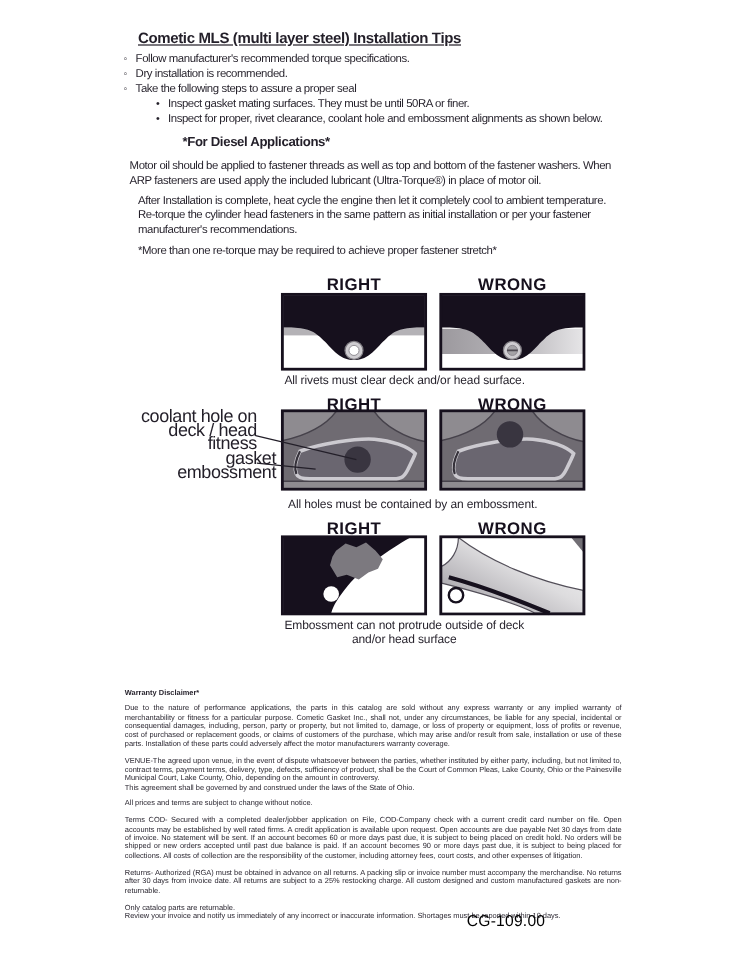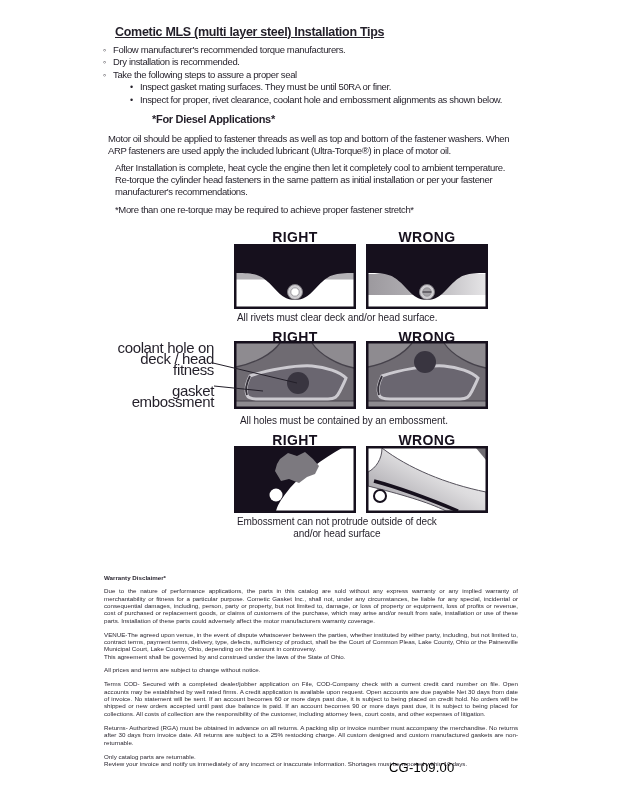--- a/index.html
+++ b/index.html
@@ -30,21 +30,21 @@
   .ann{font-size:15px;letter-spacing:-0.35px;line-height:11.2px;width:110px;text-align:right;}
   svg{display:block;}
 </style>
 </head>
 <body>
 
 <div class="abs doc-title">Cometic MLS (multi layer steel) Installation Tips</div>
 
 <div class="abs tips">
   <div class="tip-row">
-      <span>Follow manufacturer's recommended torque manufacturers.</span>
+      <span>Follow manufacturer's recommended torque specifications.</span>
     </div>
   <div class="tip-row">
       <span>Dry installation is recommended.</span>
     </div>
   <div class="tip-row">
       <span>Take the following steps to assure a proper seal</span>
     </div>
   <div class="tip-row sub">
       <span>Inspect gasket mating surfaces.  They must be until 50RA or finer.</span>
     </div>
@@ -92,21 +92,21 @@
 </div>
 
 <div class="abs dgrow" style="top:328px;">
   <div class="abs dglabel" style="left:234px;top:1px;">RIGHT</div>
   <div class="abs dglabel" style="left:366px;top:1px;">WRONG</div>
 
   <div class="abs ann" style="left:104px;top:14px;">
     <div>coolant hole on</div>
     <div>deck / head fitness</div>
   </div>
-  <div class="abs ann" style="left:104px;top:49px;margin-top:8px;">
+  <div class="abs ann" style="left:120px;top:49px;">
     <div>gasket embossment</div>
   </div>
 
   <svg class="abs" style="left:234px;top:13px;" width="122" height="68" viewBox="0 0 122 68">
     <rect x="2" y="2" width="118" height="64" fill="#6f6b72"></rect>
     <path d="M2,2 L46,2 C38,13 22,22 2,26 Z" fill="#8e8b90"></path>
     <path d="M46,2 C38,13 22,22 2,26" fill="none" stroke="#46424b" stroke-width="1.3"></path>
     <path d="M120,2 L78,2 C86,14 104,24 120,27 Z" fill="#8e8b90"></path>
     <path d="M78,2 C86,14 104,24 120,27" fill="none" stroke="#46424b" stroke-width="1.3"></path>
     <rect x="2" y="60" width="118" height="6" fill="#8e8b90"></rect>

